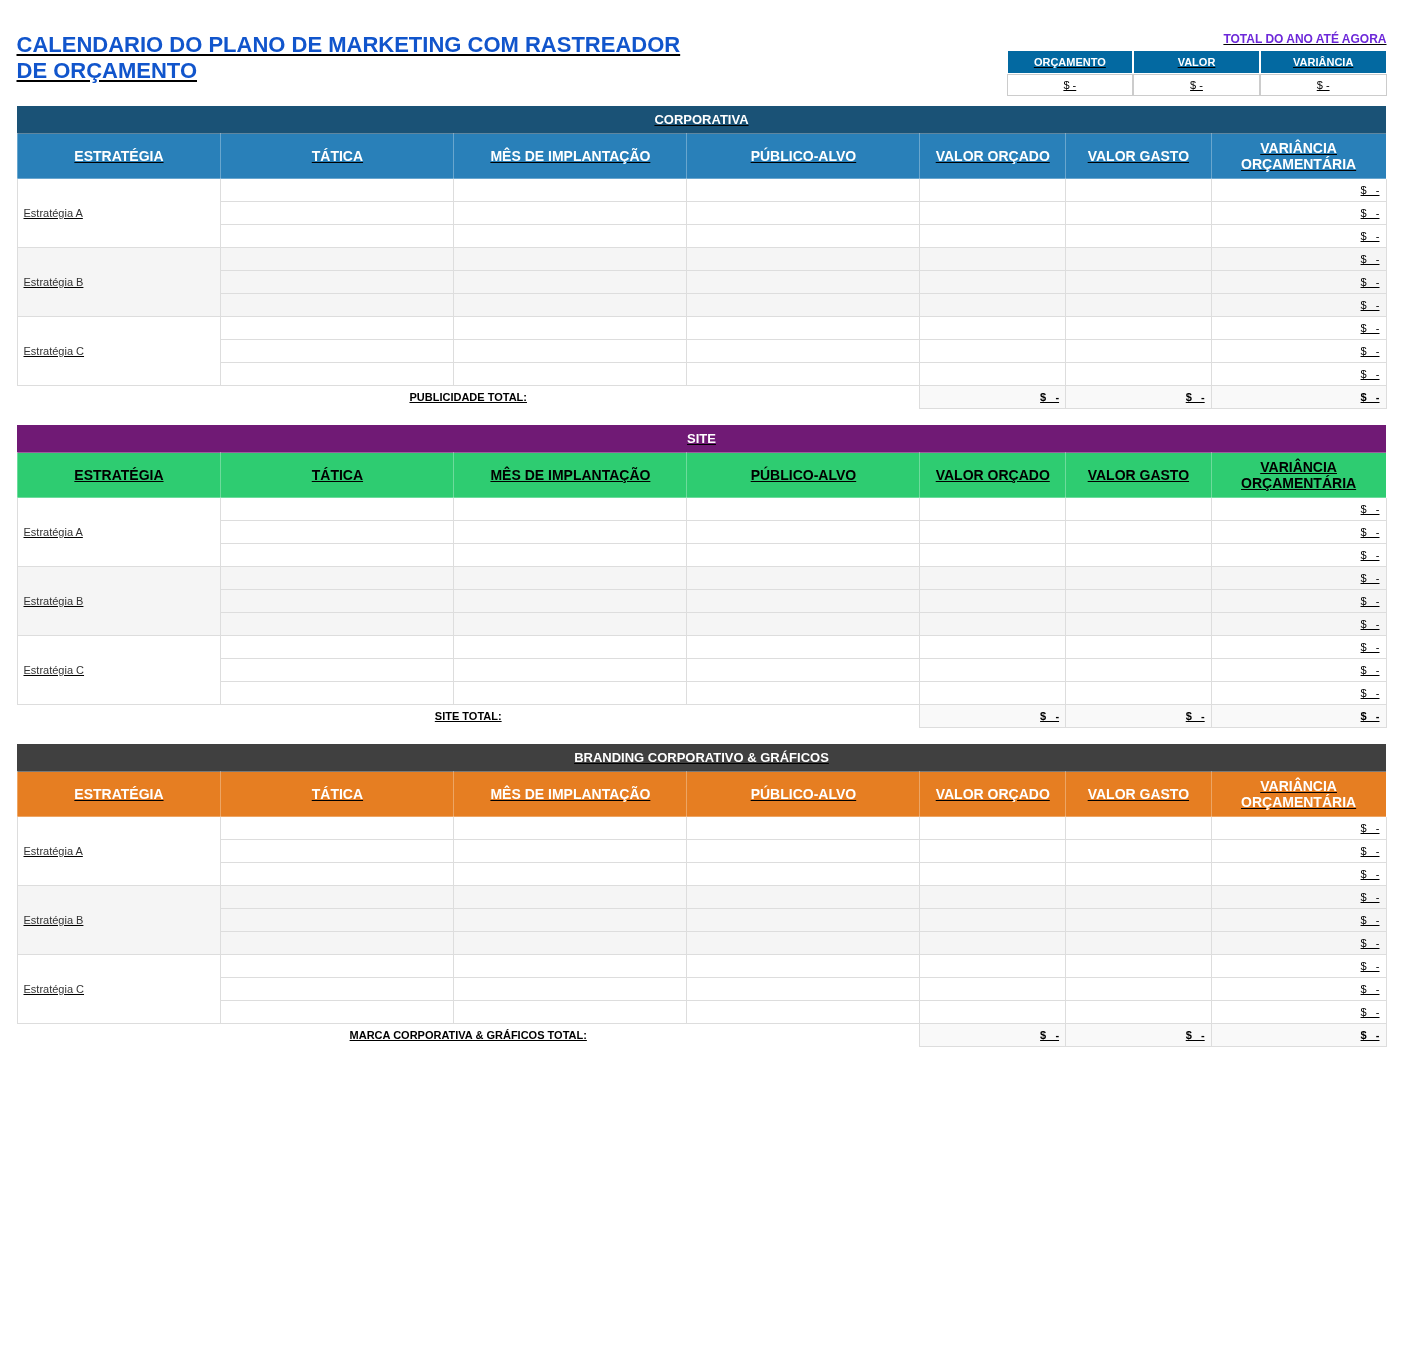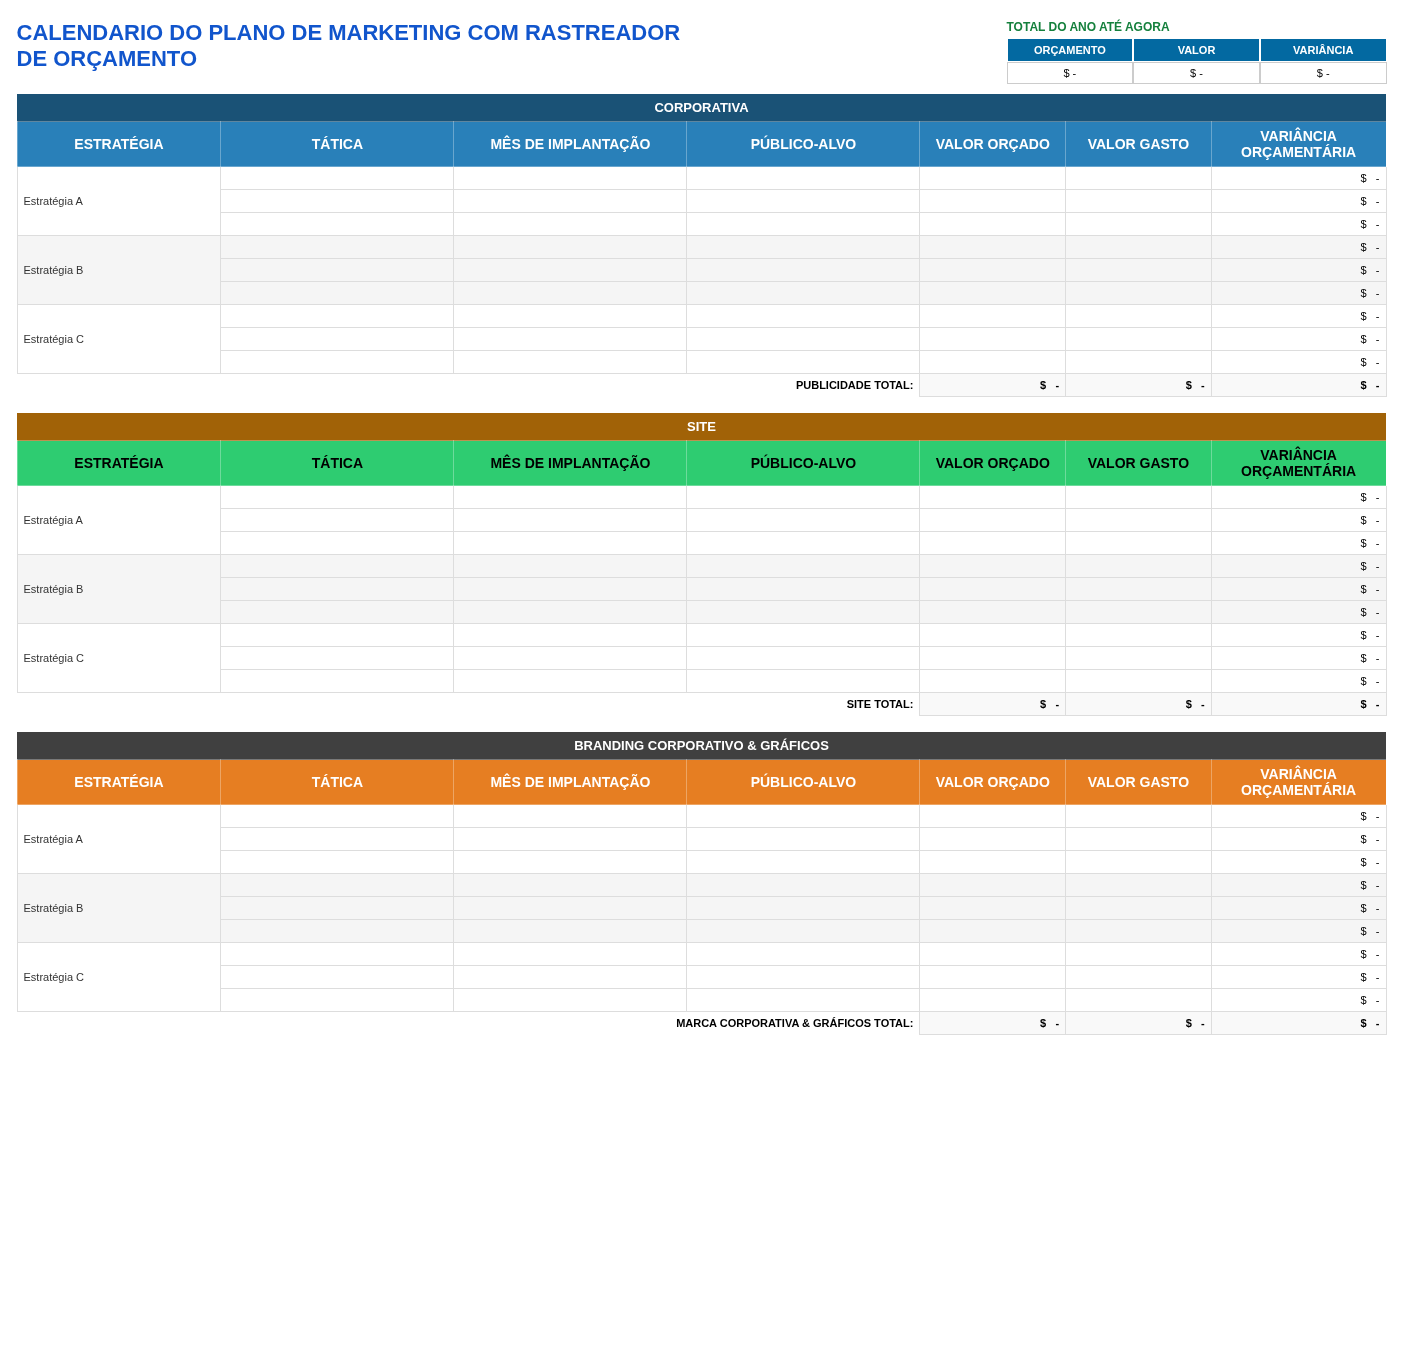--- a/index.html
+++ b/index.html
@@ -5,21 +5,22 @@
     * { box-sizing: border-box; margin: 0; padding: 0; }
     body {
       font-family: Arial, sans-serif;
       background: #fff;
       padding: 16px;
       font-size: 12px;
     }
 
     .page-wrapper {
       max-width: 1370px;
-      margin: 4px auto;
+      margin: 16px auto;
+      text-decoration: underline;
     }
 
     
     .header {
       display: flex;
       justify-content: space-between;
       align-items: flex-start;
       margin-bottom: 10px;
     }
 
@@ -30,24 +31,24 @@
       max-width: 680px;
       line-height: 1.2;
     }
 
     .totals-block {
       text-align: center;
       min-width: 380px;
     }
 
     .totals-label {
-      color: #15803d;
+      color: #6d28d9;
       font-weight: bold;
       font-size: 12px;
-      text-align: left;
+      text-align: right;
       margin-bottom: 4px;
     }
 
     .totals-header-row {
       display: flex;
     }
 
     .totals-header-cell {
       background: #0369a1;
       color: #fff;
@@ -86,21 +87,21 @@
     
     .section-title-row td {
       text-align: center;
       font-weight: bold;
       font-size: 13px;
       padding: 6px 4px;
       color: #fff;
     }
 
     .section-title-publicidade { background: #1a5276; }
-    .section-title-site { background: #a16207; }
+    .section-title-site { background: #701a75; }
     .section-title-branding { background: #404040; }
 
     
     .col-header-row th {
       font-weight: bold;
       text-align: center;
       padding: 6px 4px;
       color: #fff;
       font-size: 14px;
       border: 1px solid rgba(255,255,255,0.3);
@@ -133,21 +134,21 @@
     .total-row td {
       border: 1px solid #ddd;
       padding: 5px 6px;
       font-size: 11px;
       font-weight: bold;
       text-align: right;
       background: #f9f9f9;
     }
 
     .total-row td.total-label {
-      text-align: right;
+      text-align: center;
       font-weight: bold;
       border: none;
       background: none;
     }
 
     
     .row-light { background: #fff; }
     .row-medium { background: #f5f5f5; }
 
     .col-estrategia { width: 14%; }

